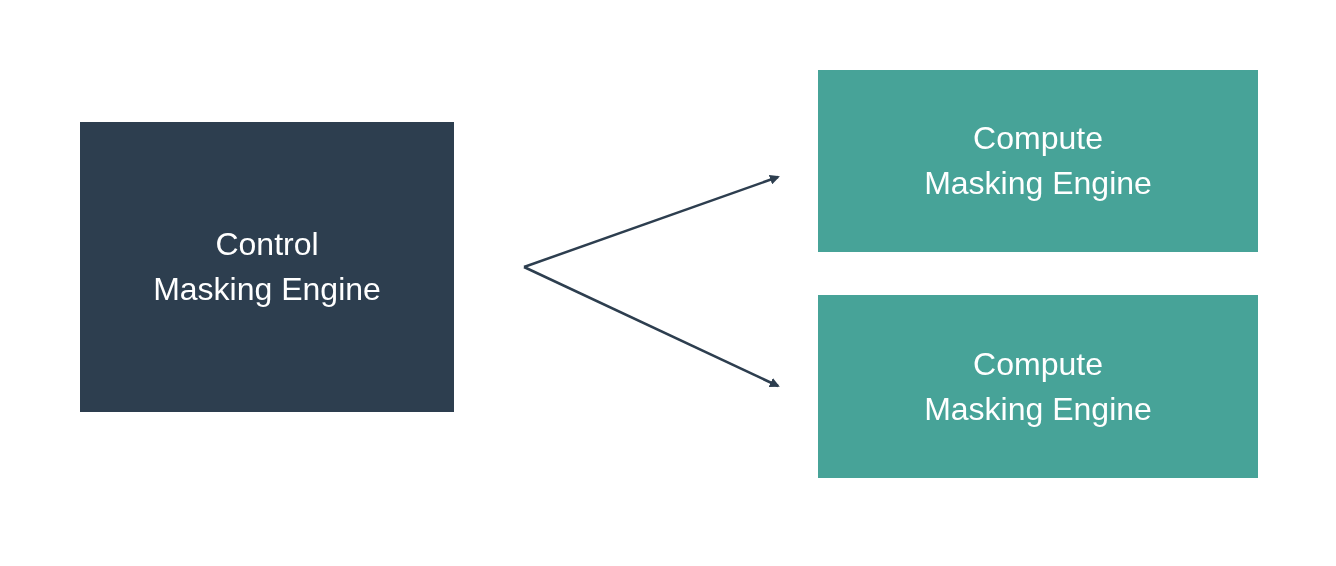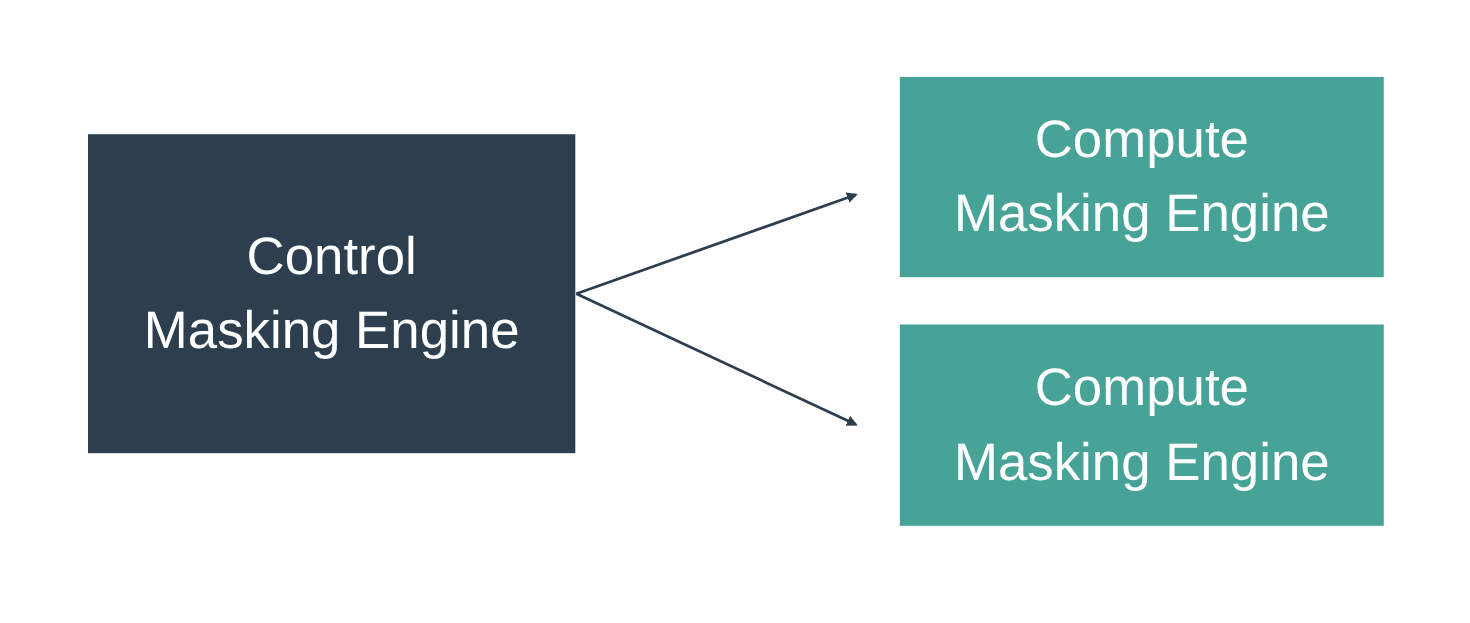--- a/index.html
+++ b/index.html
@@ -15,29 +15,29 @@
     font-family: "Liberation Sans", sans-serif;
     overflow: hidden;
   }
   .node {
     position: absolute;
     display: flex;
     align-items: center;
     justify-content: center;
     text-align: center;
     color: #ffffff;
-    font-size: 48px;
+    font-size: 32px;
     line-height: 1.4;
     white-space: pre-line;
     box-sizing: border-box;
   }
   .node-control {
     left: 80px;
     top: 122px;
-    width: 443px;
+    width: 374px;
     height: 290px;
     background: #2d3e4f;
   }
   .node-compute-1 {
     left: 818px;
     top: 70px;
     width: 440px;
     height: 182px;
     background: #47a398;
   }

